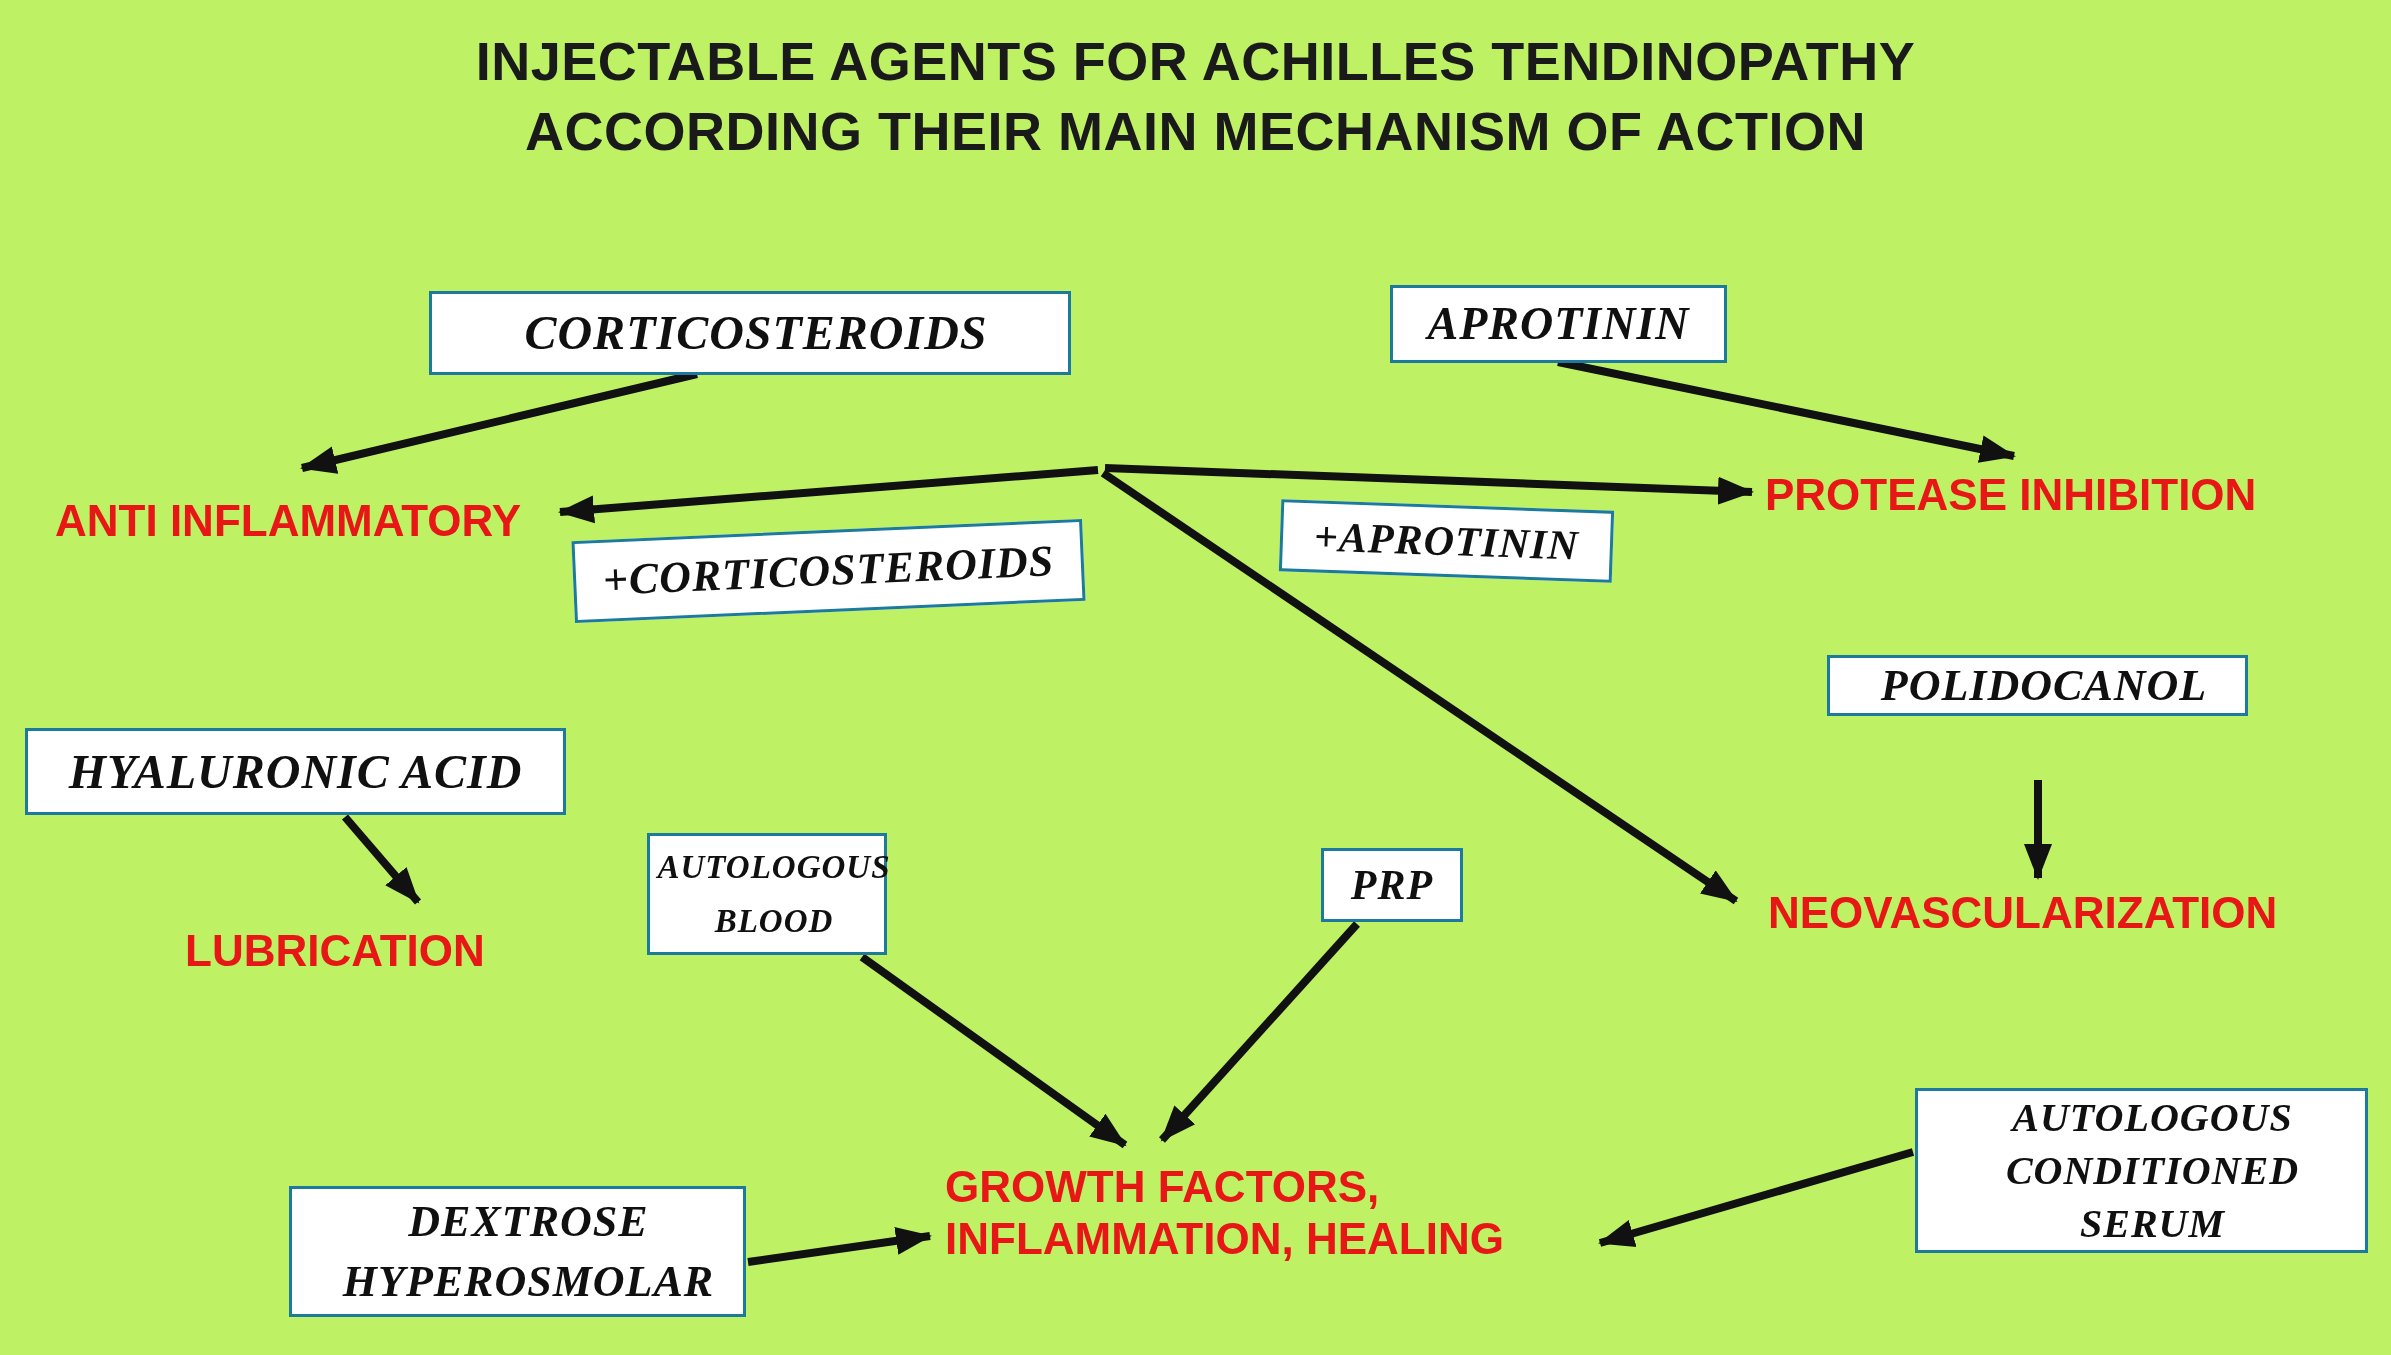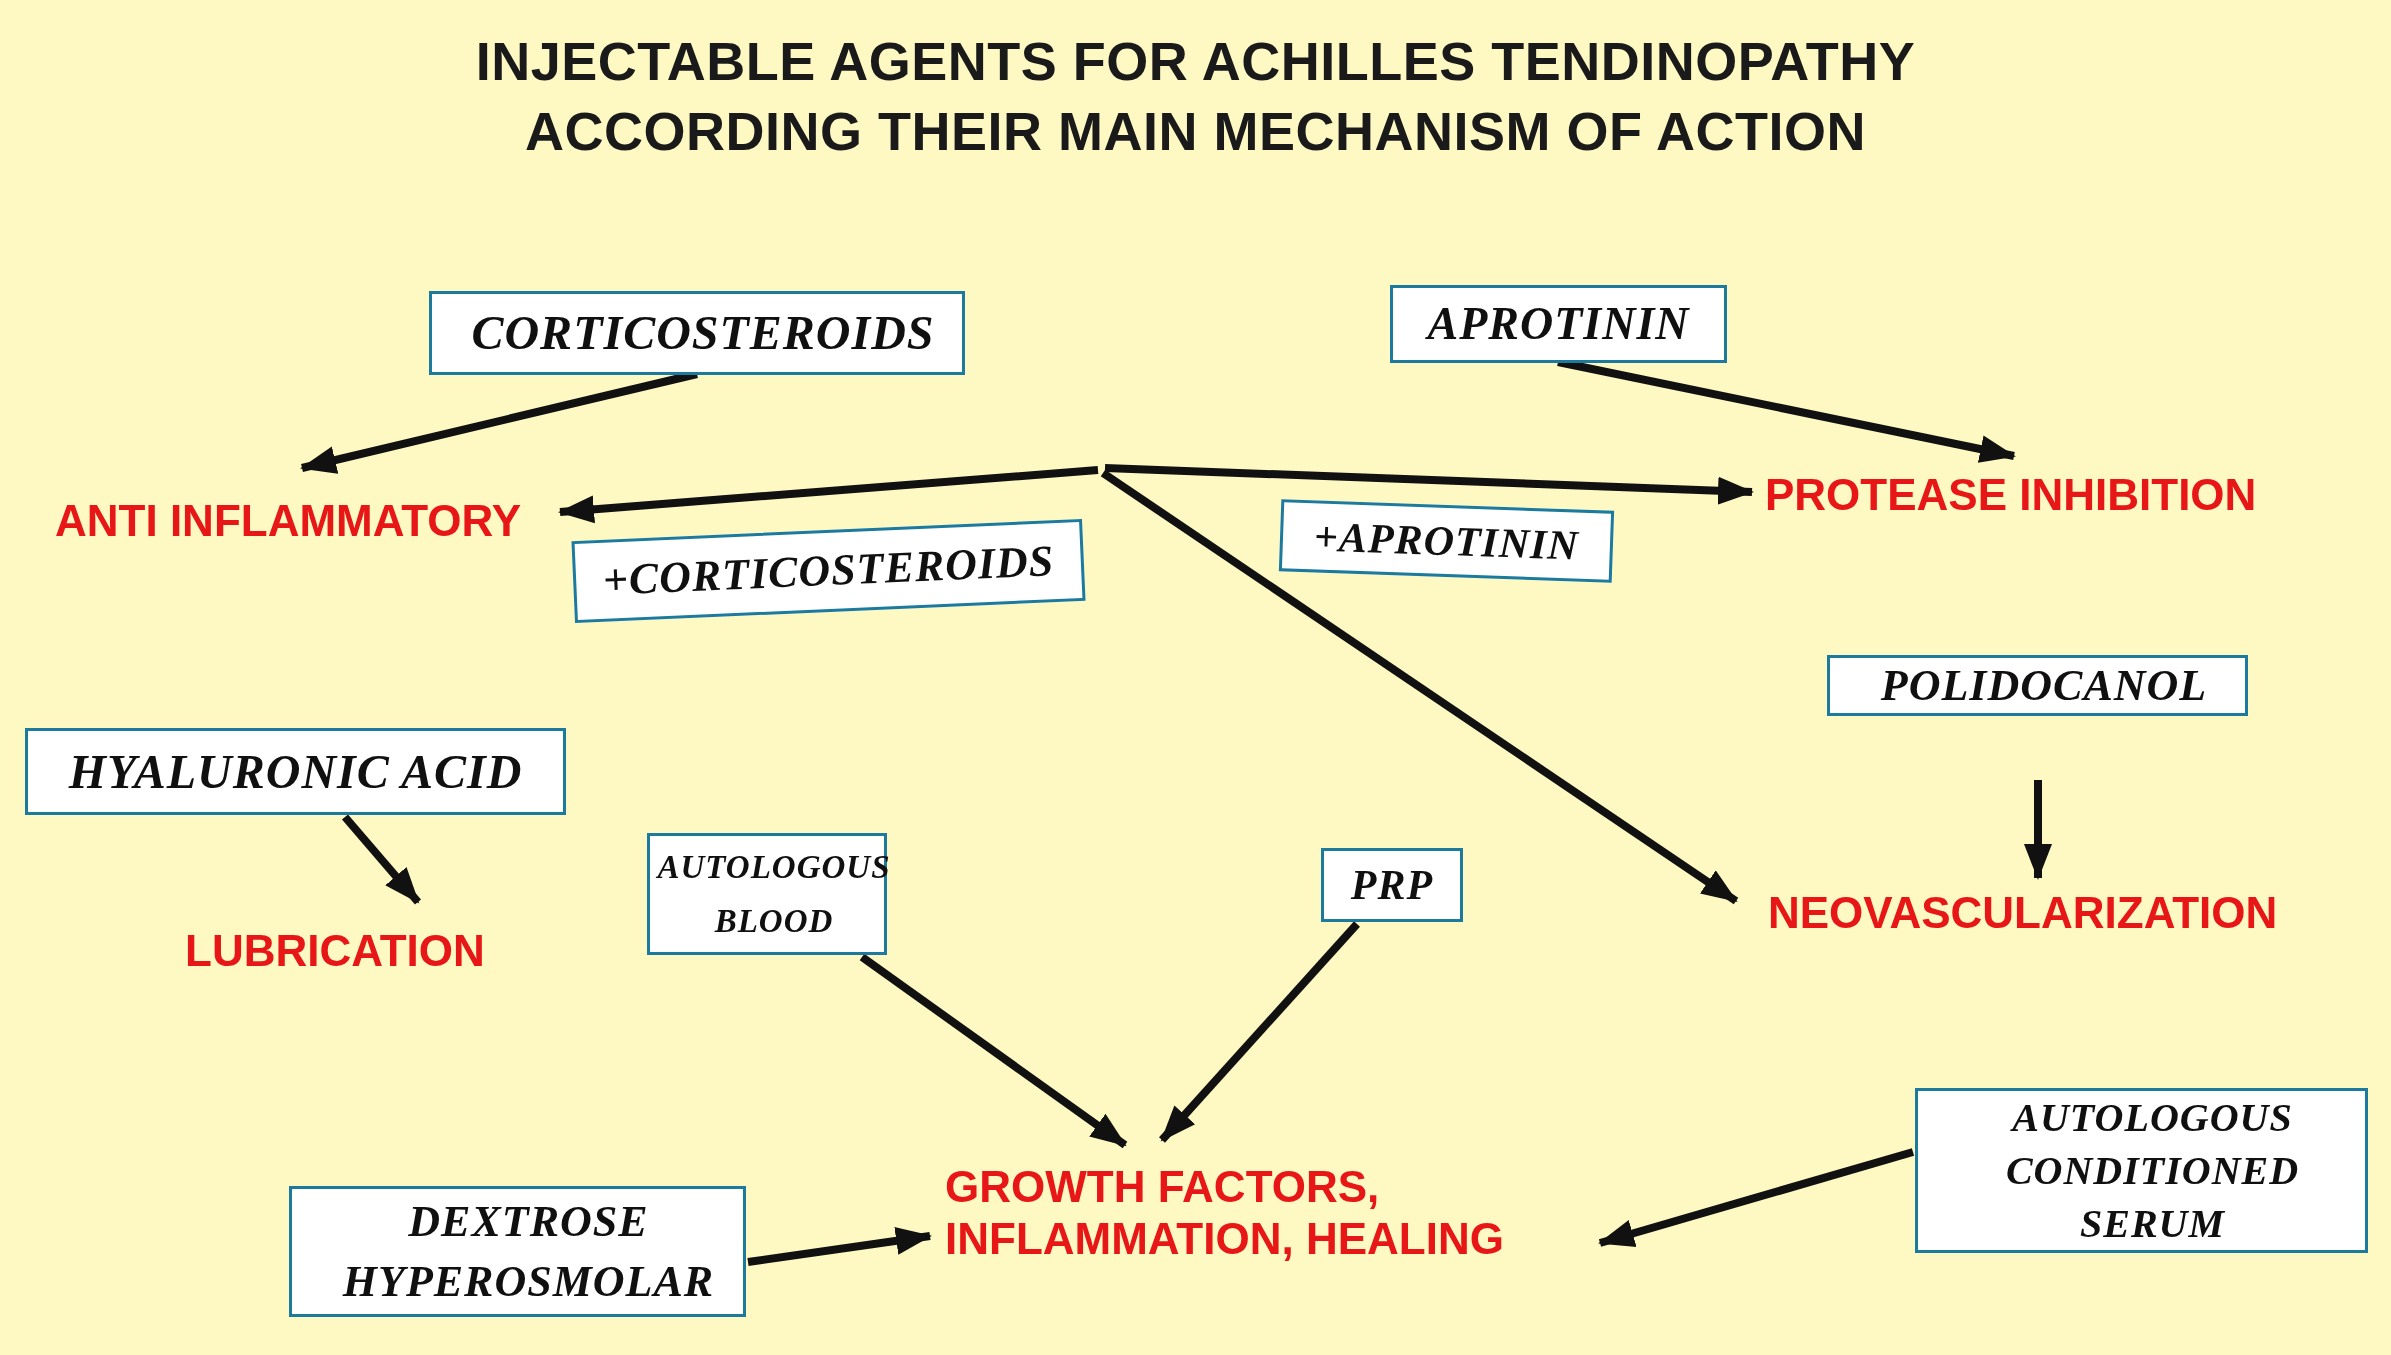--- a/index.html
+++ b/index.html
@@ -1,19 +1,19 @@
 <!DOCTYPE html>
 <html><head>
 <meta charset="utf-8">
 <style>
   html,body{margin:0;padding:0;background:#ffffff;}
   #stage{
     position:relative;
     width:2391px;height:1355px;
-    background:#fef9c3;
+    background:#bef264;
     font-family:"Liberation Sans",sans-serif;
     overflow:hidden;
   }
   #arrow-layer{position:absolute;left:0;top:0;width:2391px;height:1355px;}
   .title-block{
     position:absolute;left:0;top:26px;width:2391px;
     text-align:center;
     font-weight:bold;color:#1a1a1a;
     font-size:54px;line-height:70px;letter-spacing:0.5px;
   }
@@ -59,21 +59,21 @@
         <line x1="1357" y1="924" x2="1162" y2="1140" stroke="#111111" stroke-width="8" marker-end="url(#ah)"></line>
         <line x1="748" y1="1262" x2="930" y2="1236" stroke="#111111" stroke-width="8" marker-end="url(#ah)"></line>
         <line x1="1913" y1="1152" x2="1600" y2="1243" stroke="#111111" stroke-width="8" marker-end="url(#ah)"></line>
       </g>
   </svg>
 
   <div class="title-block">
     <div>INJECTABLE AGENTS FOR ACHILLES TENDINOPATHY</div>
     <div>ACCORDING THEIR MAIN MECHANISM OF ACTION</div>
   </div>
-<div class="agent-box center" style="left: 429px; top: 291px; width: 536px; height: 84px; font-size: 48px; line-height: 60px; padding-left: 12px; border-color: rgb(27, 122, 158);">
+<div class="agent-box center" style="left: 429px; top: 291px; width: 642px; height: 84px; font-size: 48px; line-height: 60px; padding-left: 12px; border-color: rgb(27, 122, 158);">
       <div>CORTICOSTEROIDS</div>
     </div>
     <div class="agent-box center" style="left: 1390px; top: 285px; width: 337px; height: 78px; font-size: 46px; line-height: 58px; padding-left: 0px; border-color: rgb(27, 122, 158);">
       <div>APROTININ</div>
     </div>
     <div class="agent-box center" style="left: 573px; top: 530px; width: 511px; height: 82px; font-size: 44px; line-height: 54px; padding-left: 0px; border-color: rgb(27, 122, 158); transform: rotate(-2.5deg);">
       <div>+CORTICOSTEROIDS</div>
     </div>
     <div class="agent-box center" style="left: 1280px; top: 505px; width: 333px; height: 72px; font-size: 42px; line-height: 52px; padding-left: 0px; border-color: rgb(27, 122, 158); transform: rotate(2deg);">
       <div>+APROTININ</div>

